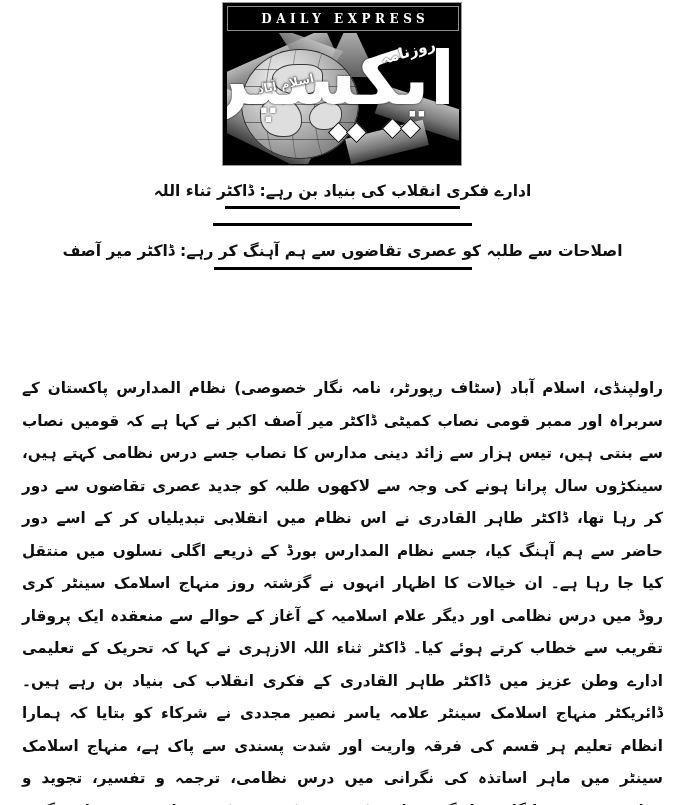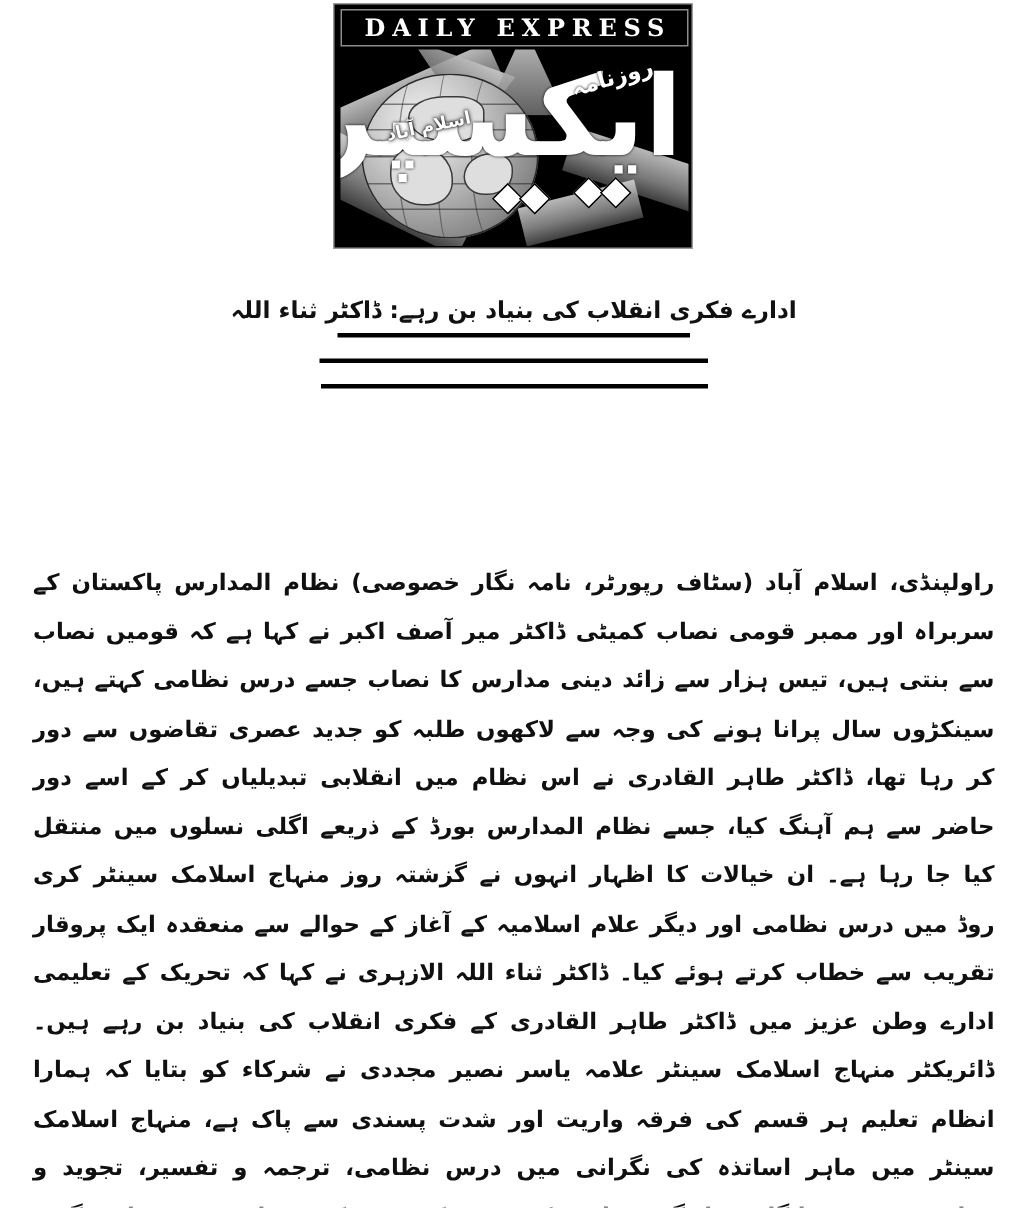--- a/index.html
+++ b/index.html
@@ -37,21 +37,21 @@
     background: #000000;
     border: 1px solid #8c8c8c;
     box-sizing: border-box;
     display: flex;
     align-items: center;
     justify-content: center;
   }
   #masthead-title-bar .title-text {
     color: #ffffff;
     font-family: "DejaVu Serif", serif;
-    font-size: 16px;
+    font-size: 12px;
     font-weight: bold;
     letter-spacing: 4.5px;
     text-indent: 4.5px;
     line-height: 1;
     white-space: nowrap;
   }
 
   
   #masthead-art {
     position: absolute;
@@ -162,21 +162,21 @@
   }
   .diamond.d1 { left: 104px; top: 92px; }
   .diamond.d2 { left: 122px; top: 92px; }
   .diamond.d3 { left: 158px; top: 88px; }
   .diamond.d4 { left: 176px; top: 88px; }
 
   
   #headlines {
     position: absolute;
     left: 0;
-    top: 196px;
+    top: 180px;
     width: 685px;
   }
   .headline-row {
     width: 100%;
     text-align: center;
     margin-bottom: 14px;
   }
   .headline-text {
     display: block;
     direction: rtl;
@@ -266,17 +266,18 @@
   <div class="headline-row h1">
     <span class="headline-text">ادارے فکری انقلاب کی بنیاد بن رہے: ڈاکٹر ثناء اللہ</span>
     <span class="headline-rule"></span>
   </div>
 
   <div class="headline-row h2">
     <span class="headline-rule"></span>
   </div>
 
   <div class="headline-row h3">
+    <span class="headline-text">اصلاحات سے طلبہ کو عصری تقاضوں سے ہم آہنگ کر رہے: ڈاکٹر میر آصف</span>
     <span class="headline-rule"></span>
   </div>
 </div>
 
 <div id="article-body">راولپنڈی، اسلام آباد (سٹاف رپورٹر، نامہ نگار خصوصی) نظام المدارس پاکستان کے سربراہ اور ممبر قومی نصاب کمیٹی ڈاکٹر میر آصف اکبر نے کہا ہے کہ قومیں نصاب سے بنتی ہیں، تیس ہزار سے زائد دینی مدارس کا نصاب جسے درس نظامی کہتے ہیں، سینکڑوں سال پرانا ہونے کی وجہ سے لاکھوں طلبہ کو جدید عصری تقاضوں سے دور کر رہا تھا، ڈاکٹر طاہر القادری نے اس نظام میں انقلابی تبدیلیاں کر کے اسے دور حاضر سے ہم آہنگ کیا، جسے نظام المدارس بورڈ کے ذریعے اگلی نسلوں میں منتقل کیا جا رہا ہے۔ ان خیالات کا اظہار انہوں نے گزشتہ روز منہاج اسلامک سینٹر کری روڈ میں درس نظامی اور دیگر علام اسلامیہ کے آغاز کے حوالے سے منعقدہ ایک پروقار تقریب سے خطاب کرتے ہوئے کیا۔ ڈاکٹر ثناء اللہ الازہری نے کہا کہ تحریک کے تعلیمی ادارے وطن عزیز میں ڈاکٹر طاہر القادری کے فکری انقلاب کی بنیاد بن رہے ہیں۔ ڈائریکٹر منہاج اسلامک سینٹر علامہ یاسر نصیر مجددی نے شرکاء کو بتایا کہ ہمارا انظام تعلیم ہر قسم کی فرقہ واریت اور شدت پسندی سے پاک ہے، منہاج اسلامک سینٹر میں ماہر اساتذہ کی نگرانی میں درس نظامی، ترجمہ و تفسیر، تجوید و قرات، عربی وانگلش لینگوئج اور کمپیوٹر کورسز کی تعلیم دی جائے گی۔</div>
 
 </body></html>

